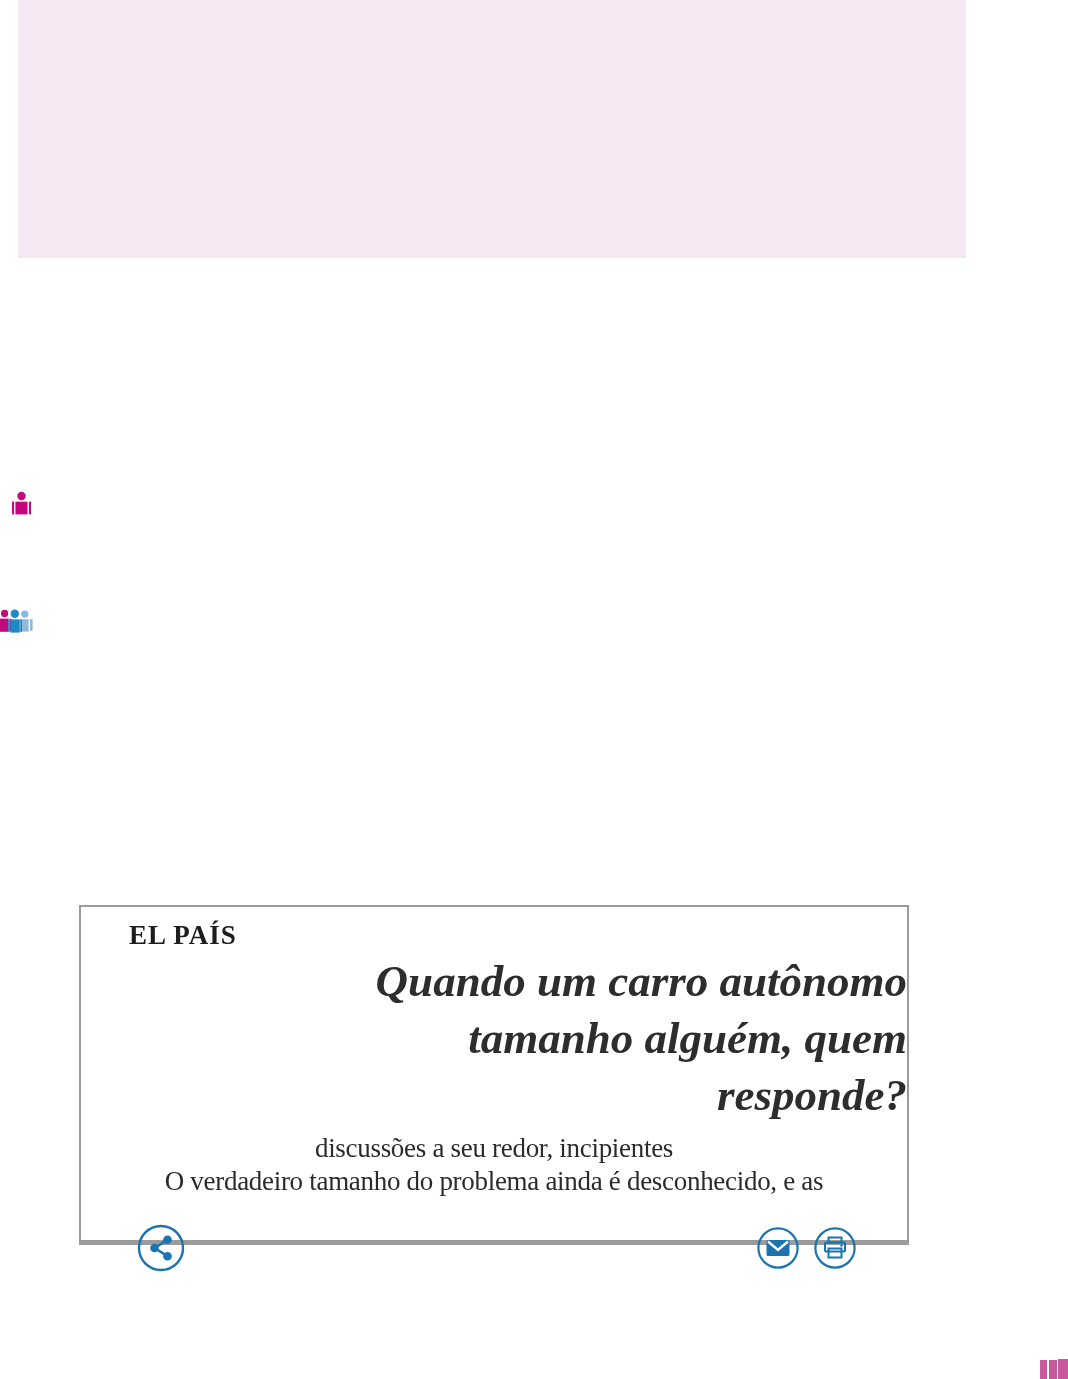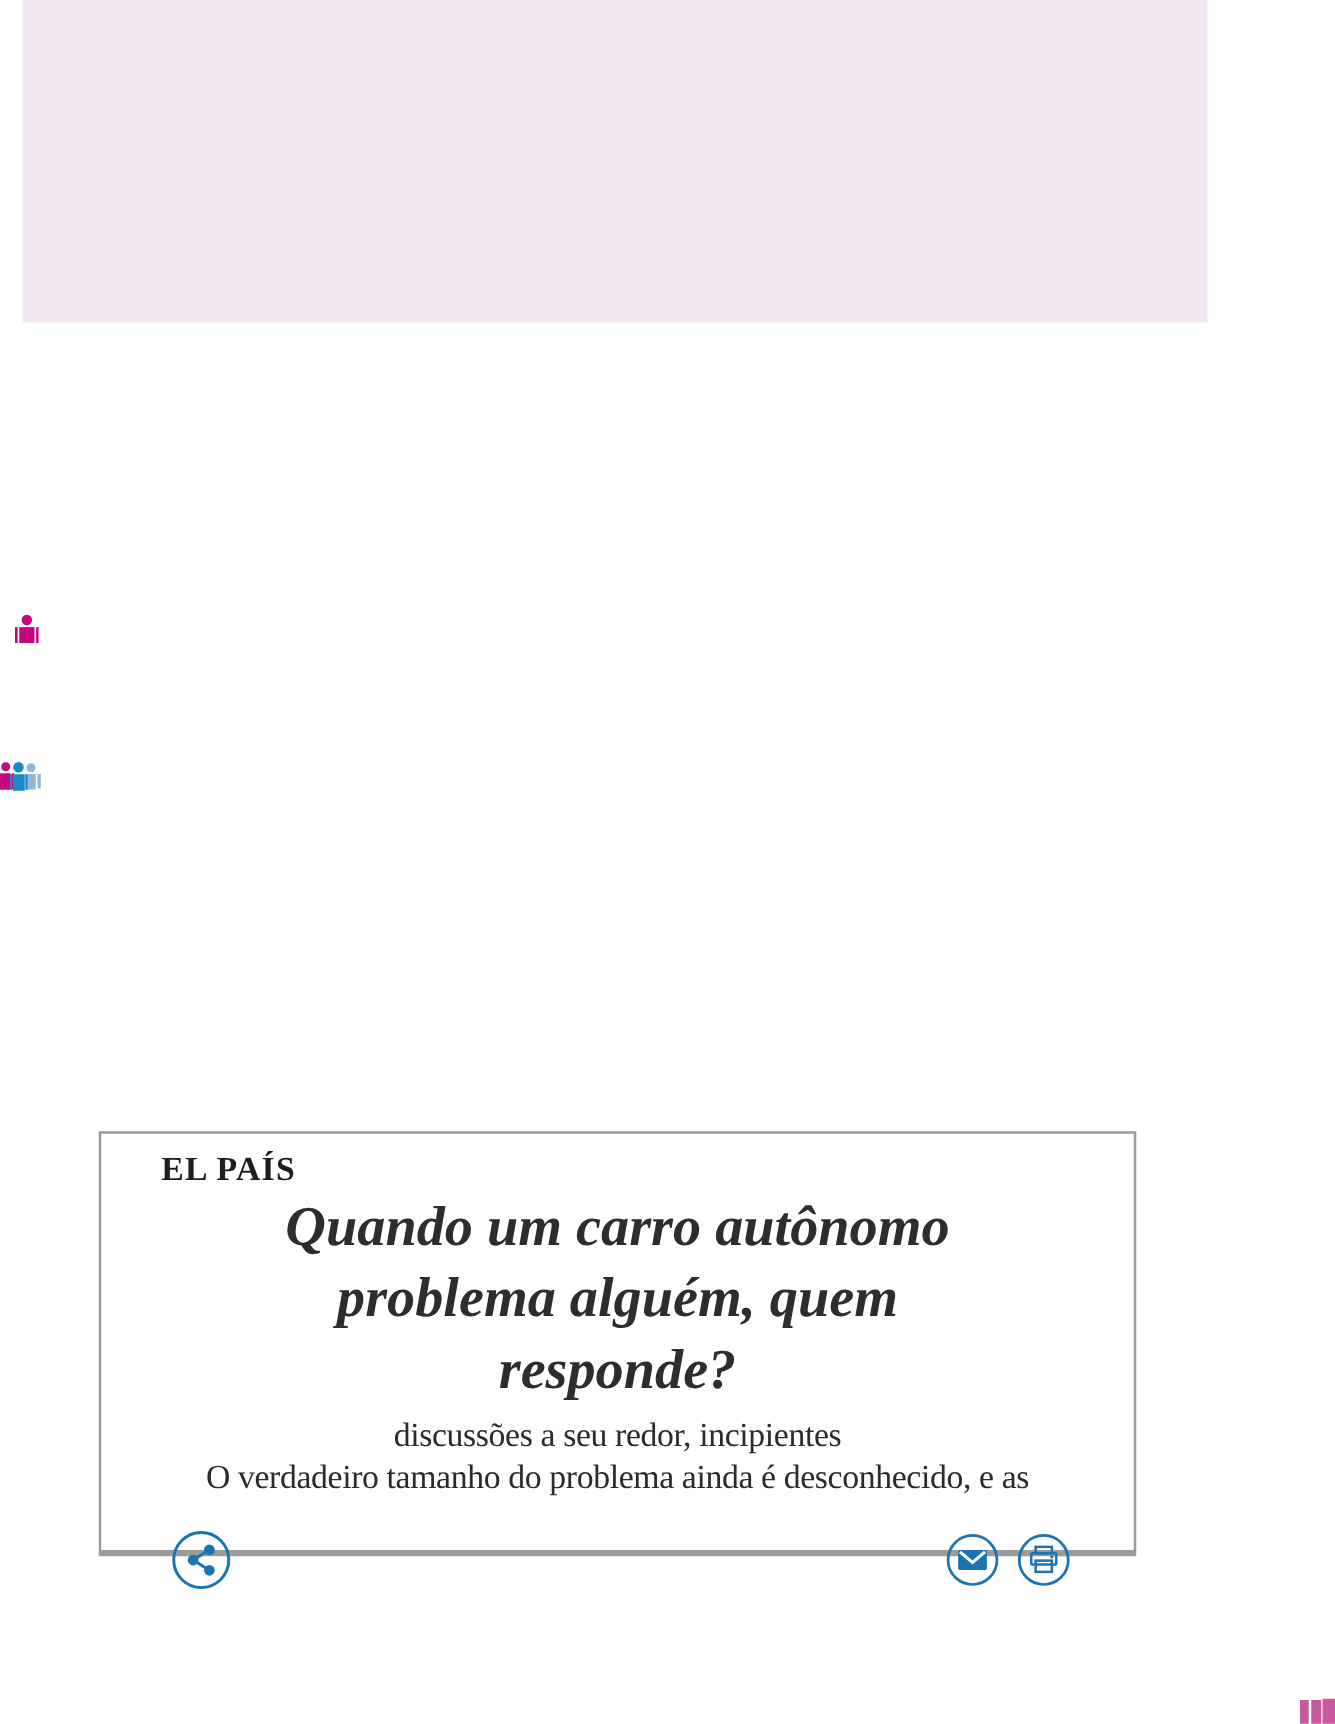--- a/index.html
+++ b/index.html
@@ -17,21 +17,21 @@
   .article-card{
     position:absolute;left:79px;top:905px;width:830px;height:340px;
     box-sizing:border-box;background:#ffffff;
     border:2px solid #9b9b9b;border-bottom-width:5px;
   }
   .brand{
     position:absolute;left:48px;top:13px;
     font-weight:bold;font-size:27px;letter-spacing:1px;color:#1d1d1d;
   }
   .headline{
-    position:absolute;left:0;right:0;top:46px;text-align:center;
+    position:absolute;left:0;right:0;top:46px;text-align:right;
     font-style:italic;font-weight:bold;font-size:45px;line-height:57px;
     color:#2d2d2d;
   }
   .subtitle{
     position:absolute;left:0;right:0;top:225px;text-align:center;
     font-size:27px;line-height:33px;letter-spacing:-0.3px;color:#2b2b2b;
   }
   .action-btn{
     position:absolute;background:transparent;border:none;padding:0;cursor:pointer;
   }
@@ -81,21 +81,21 @@
       <rect x="20.4" y="10.4" width="1.6" height="12.6"></rect>
     </g>
   </svg>
 </span>
 
 <div class="article-card" style="border-color: rgb(155, 155, 155);">
   <div class="brand">EL PAÍS</div>
 
   <div class="headline">
     <div>Quando um carro autônomo</div>
-    <div>problema alguém, quem</div>
+    <div>tamanho alguém, quem</div>
     <div>responde?</div>
   </div>
 
   <div class="subtitle">
     <div>discussões a seu redor, incipientes</div>
     <div>O verdadeiro tamanho do problema ainda é desconhecido, e as</div>
   </div>
 
   <button class="action-btn share-btn">
     <svg viewBox="0 0 48 48">

